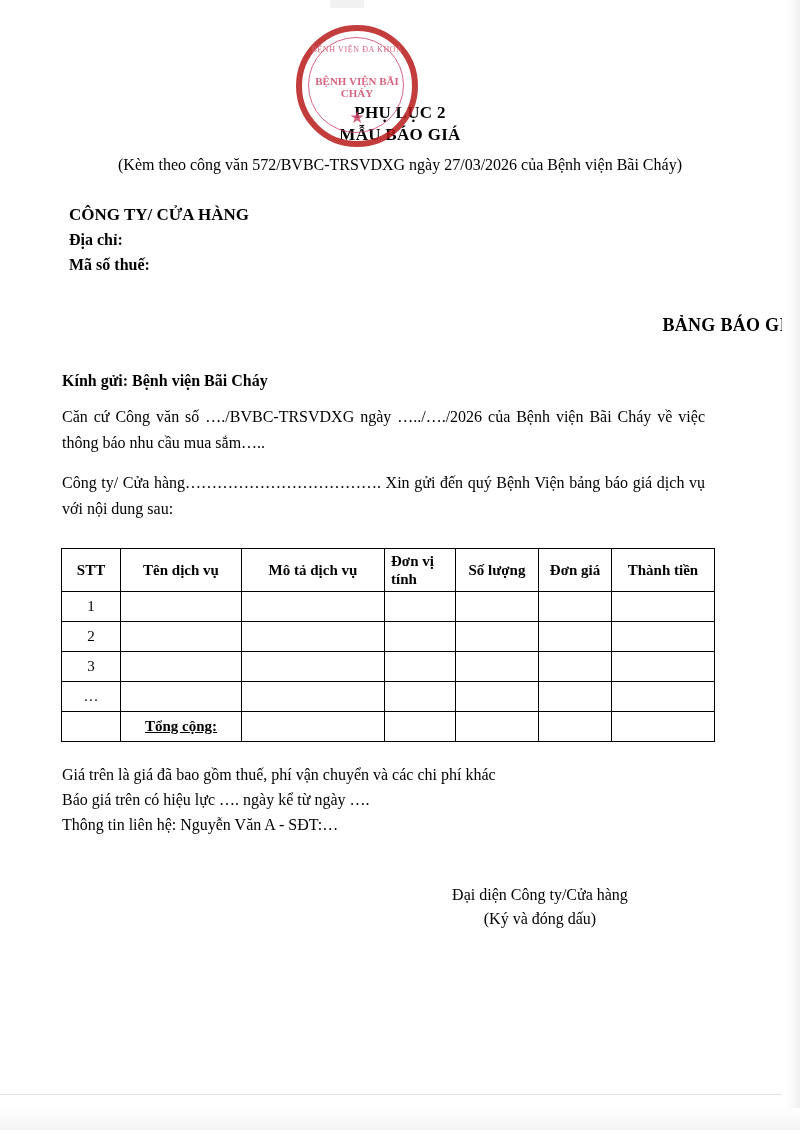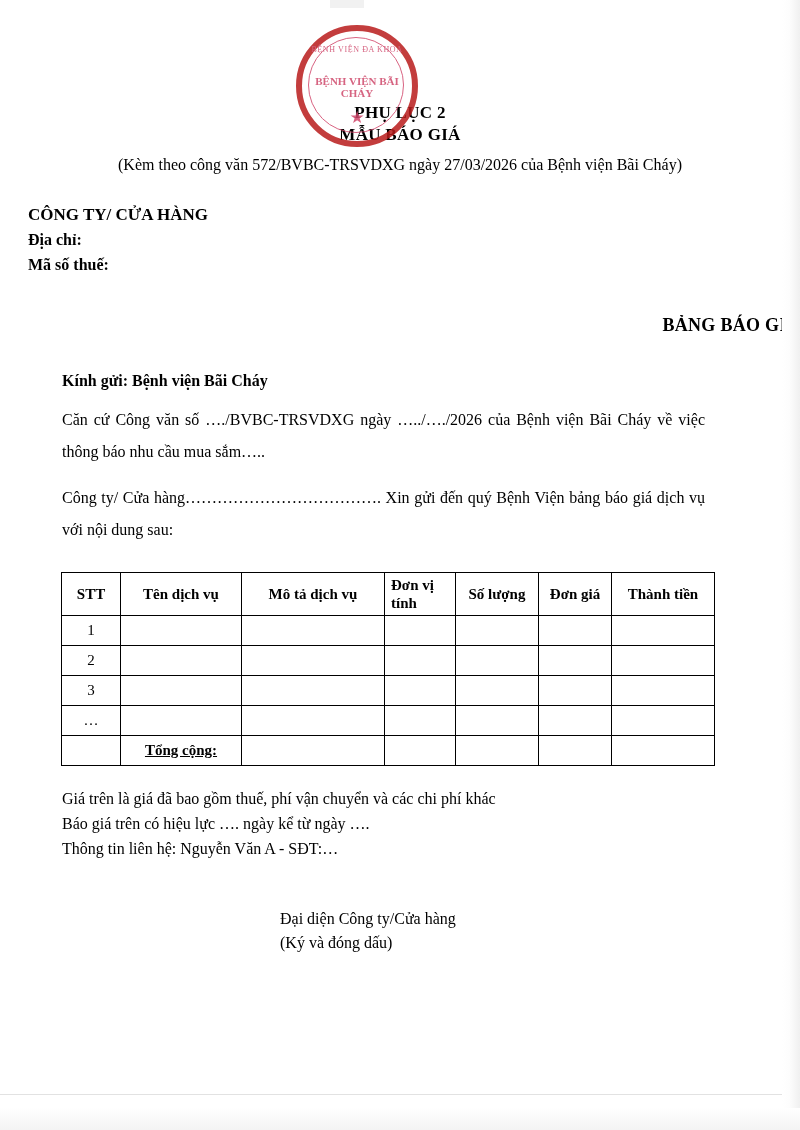--- a/index.html
+++ b/index.html
@@ -123,21 +123,21 @@
     text-align: center;
     color: #cf4a6c;
     font-size: 11px;
     font-weight: bold;
     line-height: 12px;
   }
 
   
   .company-block {
     margin-top: 28px;
-    margin-left: 28px;
+    margin-left: 69px;
     font-size: 16px;
     line-height: 25px;
   }
   .company-name {
     font-weight: bold;
     font-size: 17px;
   }
   .company-field {
     font-weight: bold;
     font-size: 16px;
@@ -156,21 +156,21 @@
     margin-left: 62px;
     font-weight: bold;
     font-size: 16px;
   }
 
   .para {
     margin-left: 62px;
     margin-right: 95px;
     margin-top: 14px;
     font-size: 16px;
-    line-height: 32px;
+    line-height: 26px;
     text-align: justify;
   }
 
   
   .table-wrap {
     margin-top: 26px;
     margin-left: 61px;
     margin-right: 0;
     width: 646px;
   }
@@ -218,21 +218,21 @@
   
   .notes {
     margin-top: 20px;
     margin-left: 62px;
     font-size: 16px;
     line-height: 25px;
   }
 
   .sign-block {
     margin-top: 46px;
-    text-align: left;
+    text-align: center;
     font-size: 16px;
     line-height: 24px;
     padding-left: 280px;
   }
 </style>
 </head>
 <body>
 
 <div class="page">
 

